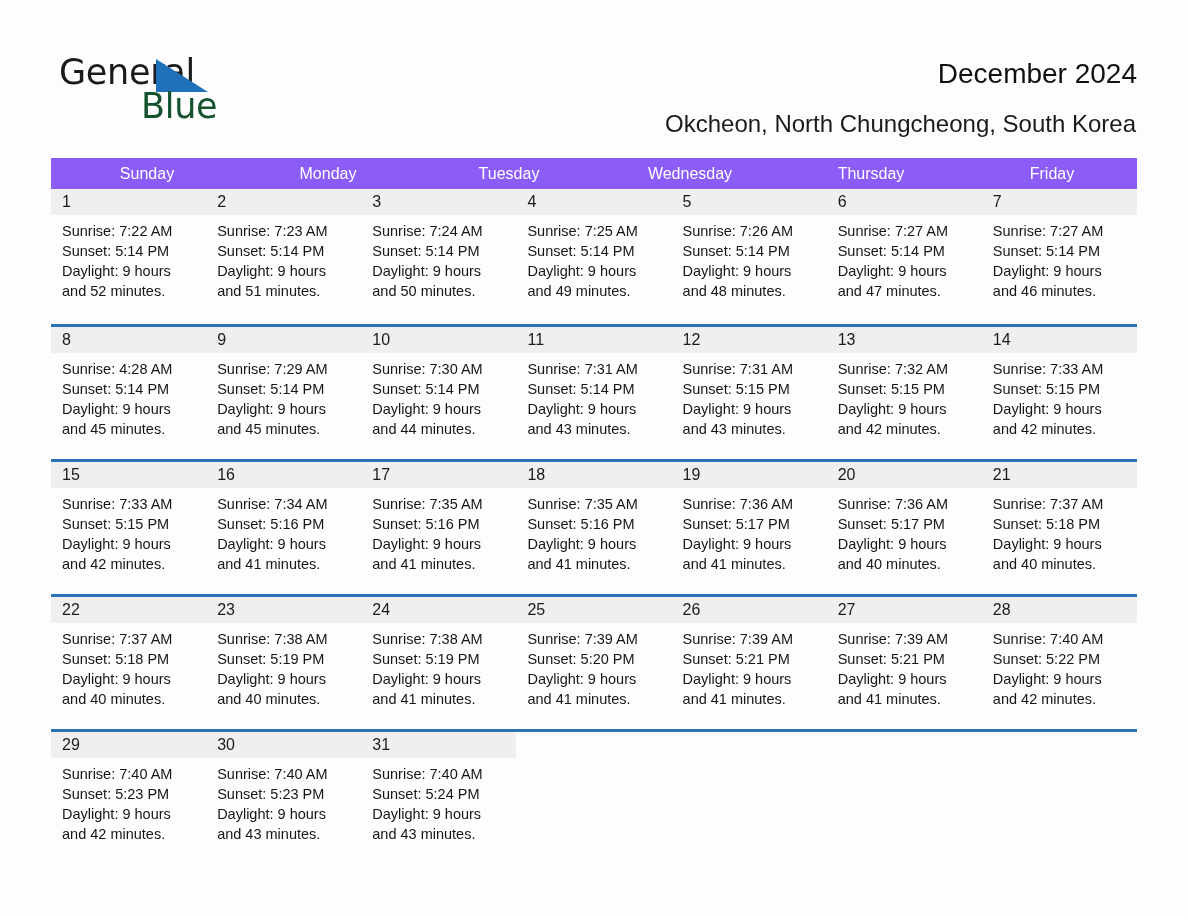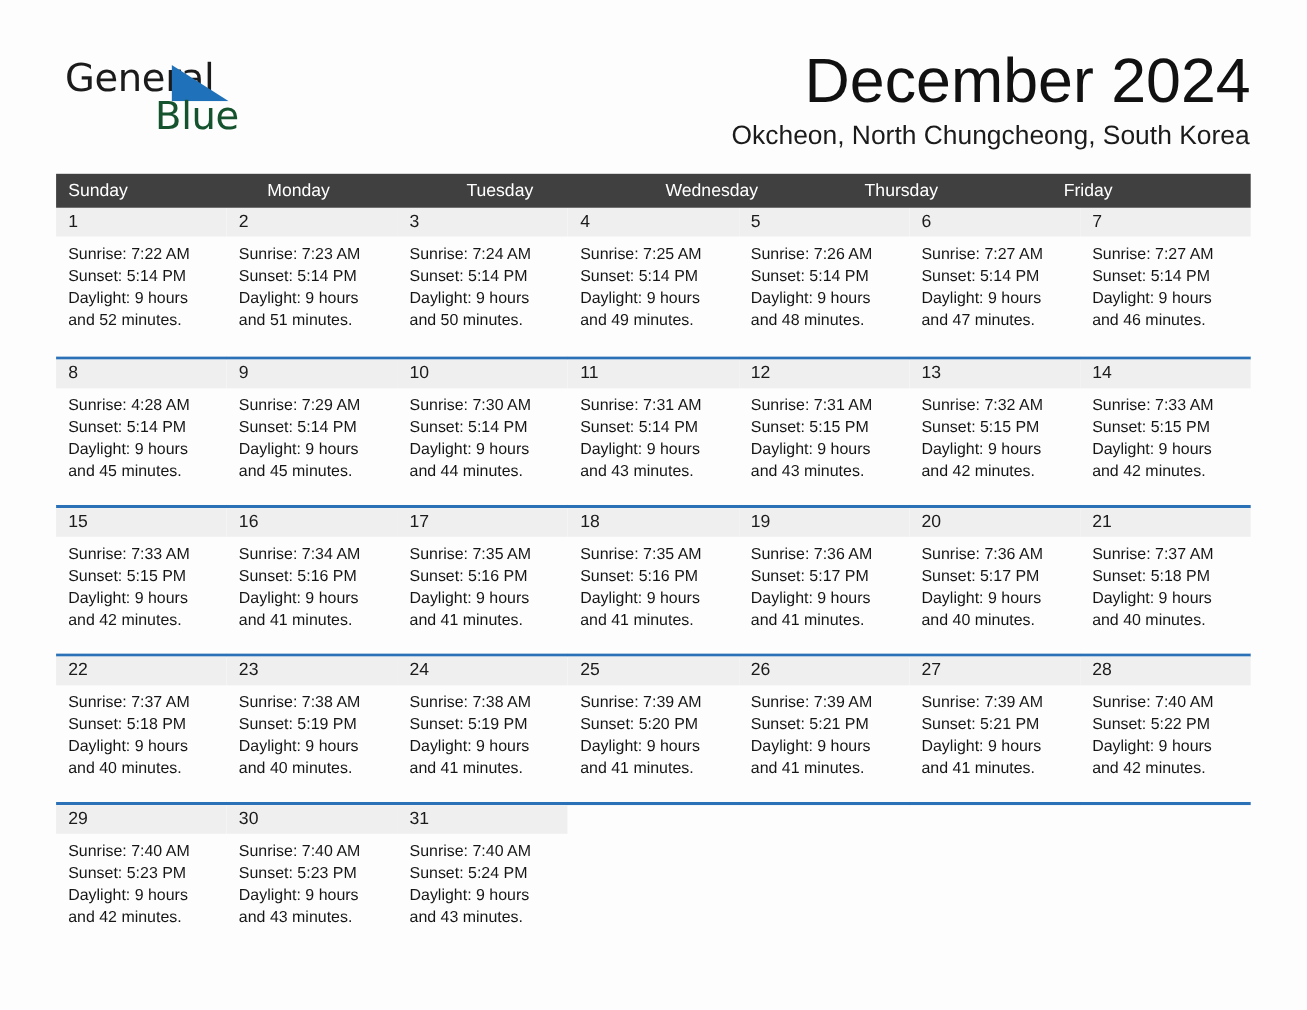--- a/index.html
+++ b/index.html
@@ -50,21 +50,21 @@
     font-size: 35px;
     letter-spacing: -0.3px;
     color: #14532d;
     font-family: "DejaVu Sans", sans-serif;
     font-weight: 400;
     line-height: 40px;
   }
   .title {
     position: absolute;
     right: 0; top: 0;
-    font-size: 57px;
+    font-size: 28px;
     color: #111;
     line-height: 56px;
     white-space: nowrap;
     font-weight: 400;
   }
   .subtitle {
     position: absolute;
     right: 1px; top: 62px;
     font-size: 24px;
     color: #1b1b1b;
@@ -74,22 +74,23 @@
   }
 
   
   .calendar {
     position: absolute;
     left: 51px; top: 158px;
     width: 1086px;
   }
   .cal-header {
     display: flex;
-    background: #404040;
+    background: #8b5cf6;
     height: 31px;
+    text-align: center;
   }
   .cal-header .hcell {
     flex: 1 1 0;
     color: #ffffff;
     font-size: 16px;
     line-height: 31px;
     padding-left: 11px;
     white-space: nowrap;
     overflow: hidden;
   }

